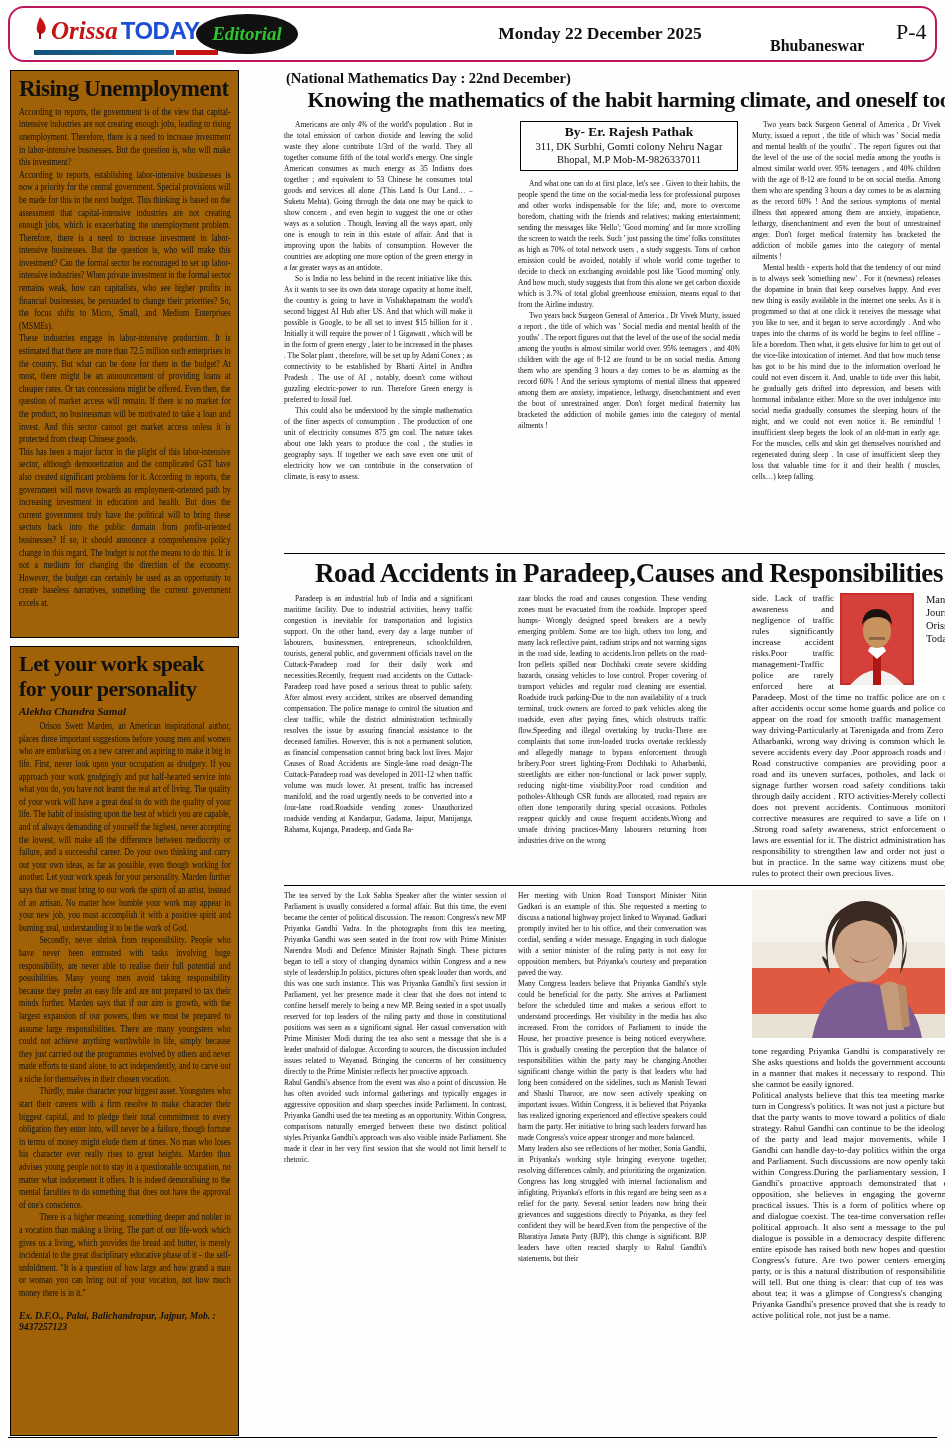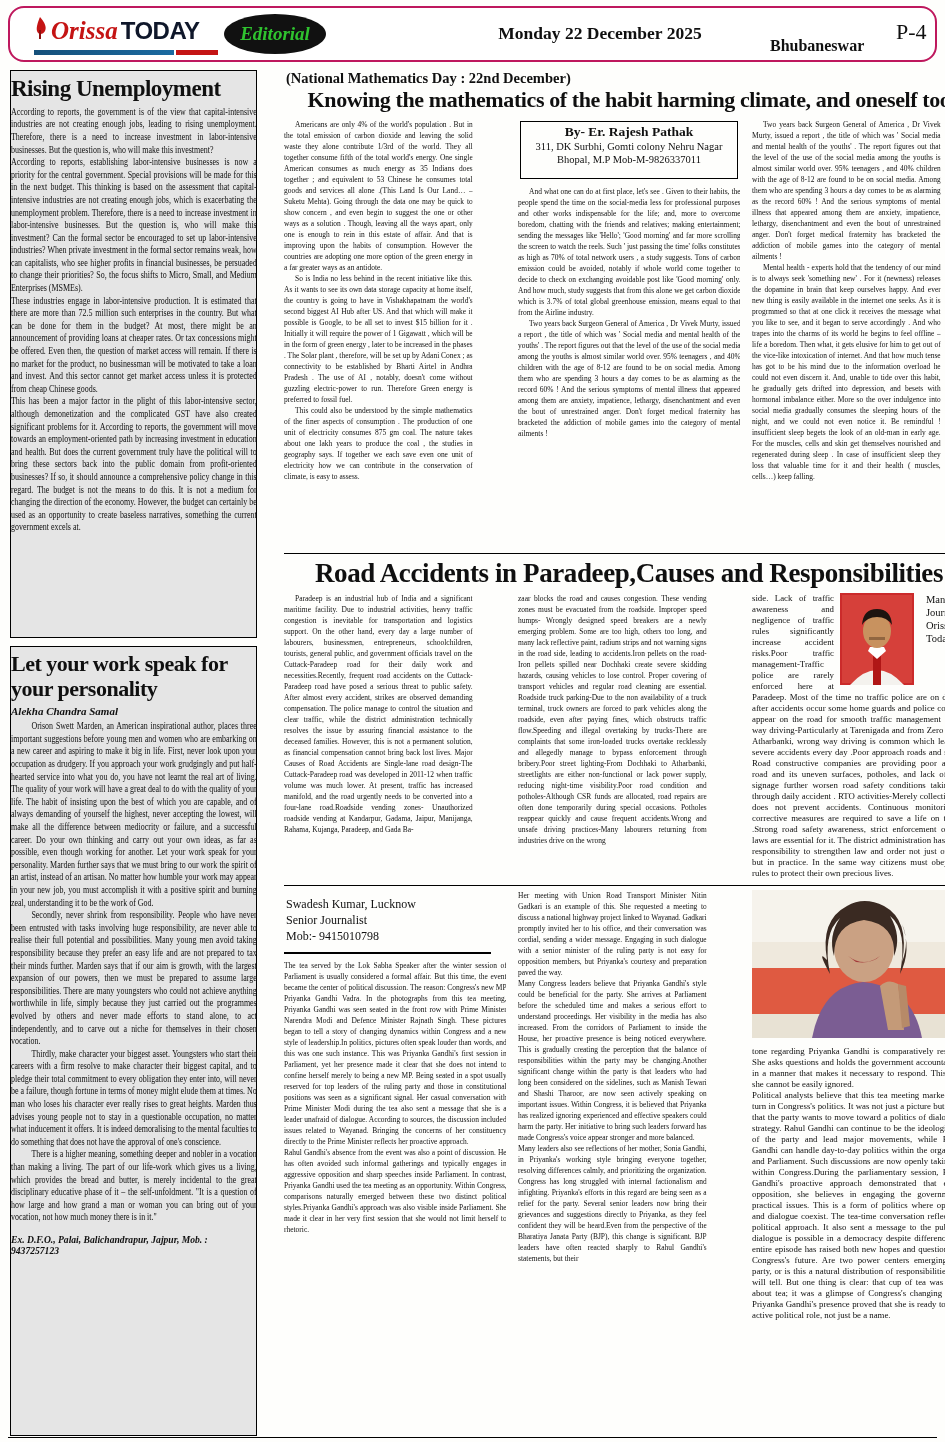--- a/index.html
+++ b/index.html
@@ -2,30 +2,30 @@
 <html><head>
 <meta charset="utf-8">
 <style>
   html,body{margin:0;padding:0;background:#e8e8e4;}
   .page{position:relative;width:945px;height:1442px;background:#fefefc;font-family:"Liberation Serif",serif;color:#101010;overflow:hidden;}
   
   .masthead{position:absolute;left:8px;top:6px;width:925px;height:52px;border:2px solid #be185d;border-radius:16px;background:#fff;}
   .logo{position:absolute;left:22px;top:9px;width:210px;height:40px;}
   .logo-line{display:flex;align-items:baseline;}
   .logo-orissa{font-style:italic;font-weight:bold;font-size:25px;color:#c41414;margin-left:3px;}
-  .logo-today{font-family:"Liberation Sans",sans-serif;font-weight:bold;font-size:24px;color:#0f172a;margin-left:3px;letter-spacing:-0.5px;}
+  .logo-today{font-family:"Liberation Sans",sans-serif;font-weight:bold;font-size:24px;color:#1d4ed8;margin-left:3px;letter-spacing:-0.5px;}
   .logo-bar{position:absolute;left:2px;top:33px;width:140px;height:5px;background:linear-gradient(90deg,#15507a,#1b6aa0);}
   .logo-redtag{position:absolute;left:144px;top:33px;width:42px;height:5px;background:#c41414;}
-  .ed-oval{position:absolute;left:214px;top:6px;width:102px;height:40px;background:#111;border-radius:50%;display:flex;align-items:center;justify-content:center;}
+  .ed-oval{position:absolute;left:186px;top:6px;width:102px;height:40px;background:#111;border-radius:50%;display:flex;align-items:center;justify-content:center;}
   .ed-text{color:#2fc32f;font-style:italic;font-weight:bold;font-size:19px;}
   .mast-date{position:absolute;left:470px;top:15px;width:240px;font-weight:bold;font-size:17.5px;text-align:center;}
   .mast-city{position:absolute;left:760px;top:29px;width:120px;font-weight:bold;font-size:16px;}
   .mast-page{position:absolute;left:886px;top:11px;font-size:22px;}
   
-  .lbox{position:absolute;left:10px;width:247px;border:1.5px solid #000;background:#e5e5e5;padding:5px 0;box-sizing:border-box;overflow:hidden;}
+  .lbox{position:absolute;left:10px;width:229px;border:1.5px solid #000;background:#a16207;padding:5px 8px;box-sizing:border-box;overflow:hidden;}
   .box-rising{top:70px;height:568px;}
   .box-work{top:646px;height:790px;}
   .lbox h2{margin:0 0 4px 0;font-size:23px;letter-spacing:-0.5px;line-height:1.12;}
   .box-work h2{font-size:22px;}
   .author{font-style:italic;font-weight:bold;font-size:11px;margin:2px 0 3px 0;}
   .signature{font-style:italic;font-weight:bold;font-size:9.6px;margin-top:10px;text-align:left;}
   
   .bt{font-size:9.4px;line-height:12.6px;text-align:justify;}
   .bt p{margin:0;}
   .mt{font-size:8.8px;line-height:11px;text-align:justify;}
@@ -40,21 +40,21 @@
   .h-math{font-size:22px;margin-top:0px;}
   .h-road{font-size:27px;margin-top:4px;}
   .h-congress{font-size:20px;margin-top:4px;}
   .cols{display:flex;gap:12px;}
   .col{width:222px;overflow:hidden;box-sizing:border-box;}
   .cols-math{height:430px;margin-top:6px;}
   .cols-road{height:288px;margin-top:4px;}
   .cols-congress{height:505px;margin-top:4px;}
   .rule{border:none;border-top:1.5px solid #000;margin:4px 0 0 0;}
   
-  .byline-box{border:1.5px solid #000;text-align:center;padding:2px 3px 12px 3px;margin:2px 2px 7px 2px;}
+  .byline-box{border:1.5px solid #000;text-align:center;padding:2px 3px 4px 3px;margin:2px 2px 7px 2px;}
   .byline-name{font-weight:bold;font-size:13.5px;}
   .byline-addr div{font-size:10.5px;line-height:13px;}
   
   .road-photo-wrap{float:right;width:134px;margin:0 0 4px 6px;display:flex;gap:12px;align-items:flex-start;}
   .road-caption div{font-size:10.5px;line-height:13px;}
   
   .c-byline{border-bottom:2px solid #000;padding:6px 0 8px 2px;margin-bottom:6px;width:205px;}
   .c-byline div{font-size:12px;line-height:16px;}
   .c-photo{margin-bottom:5px;}
   .bottom-rule{position:absolute;left:8px;top:1437px;width:929px;border-top:1.5px solid #000;}
@@ -176,25 +176,20 @@
             </div>
         </div>
       </div>
     </section>
 
     <hr class="rule">
 
     <section>
       <div class="cols cols-congress">
         <div class="col">
-          <div class="c-byline">
-              <div>Swadesh Kumar, Lucknow</div>
-              <div>Senior Journalist</div>
-              <div>Mob:- 9415010798</div>
-            </div>
           <div class="mt cond">
               <p>The tea served by the Lok Sabha Speaker after the winter session of Parliament is usually considered a formal affair. But this time, the event became the center of political discussion. The reason: Congress's new MP Priyanka Gandhi Vadra. In the photographs from this tea meeting, Priyanka Gandhi was seen seated in the front row with Prime Minister Narendra Modi and Defence Minister Rajnath Singh. These pictures began to tell a story of changing dynamics within Congress and a new style of leadership.In politics, pictures often speak louder than words, and this was one such instance. This was Priyanka Gandhi's first session in Parliament, yet her presence made it clear that she does not intend to confine herself merely to being a new MP. Being seated in a spot usually reserved for top leaders of the ruling party and those in constitutional positions was seen as a significant signal. Her casual conversation with Prime Minister Modi during the tea also sent a message that she is a leader unafraid of dialogue. According to sources, the discussion included issues related to Wayanad. Bringing the concerns of her constituency directly to the Prime Minister reflects her proactive approach.</p>
               <p>Rahul Gandhi's absence from the event was also a point of discussion. He has often avoided such informal gatherings and typically engages in aggressive opposition and sharp speeches inside Parliament. In contrast, Priyanka Gandhi used the tea meeting as an opportunity. Within Congress, comparisons naturally emerged between these two distinct political styles.Priyanka Gandhi's approach was also visible inside Parliament. She made it clear in her very first session that she would not limit herself to rhetoric.</p>
             </div>
         </div>
         <div class="col mt cond">
             <p>Her meeting with Union Road Transport Minister Nitin Gadkari is an example of this. She requested a meeting to discuss a national highway project linked to Wayanad. Gadkari promptly invited her to his office, and their conversation was cordial, sending a wider message. Engaging in such dialogue  with a senior minister of the ruling party is not easy for opposition members, but Priyanka's courtesy and preparation paved the way.</p>
             <p>Many Congress leaders believe that Priyanka Gandhi's style could be beneficial for the party. She arrives at Parliament before the scheduled time and makes a serious effort to understand proceedings. Her visibility in the media has also increased. From the corridors of Parliament to inside the House, her proactive presence is being noticed everywhere. This is gradually creating the perception that the balance of responsibilities within the party may be changing.Another significant change within the party is that leaders who had long been considered on the sidelines, such as Manish Tewari and Shashi Tharoor, are now seen actively speaking on important issues. Within Congress, it is believed that Priyanka has realized ignoring experienced and effective speakers could harm the party. Her initiative to bring such leaders forward has made Congress's voice appear stronger and more balanced.</p>
             <p>Many leaders also see reflections of her mother, Sonia Gandhi, in Priyanka's working style bringing everyone together, resolving differences calmly, and prioritizing the organization. Congress has long struggled with internal factionalism and infighting. Priyanka's efforts in this regard are being seen as a relief for the party. Several senior leaders now bring their grievances and suggestions directly to Priyanka, as they feel confident they will be heard.Even from the perspective of the Bharatiya Janata Party (BJP), this change is significant. BJP leaders have often reacted sharply to Rahul Gandhi's statements, but their</p>
           </div>

